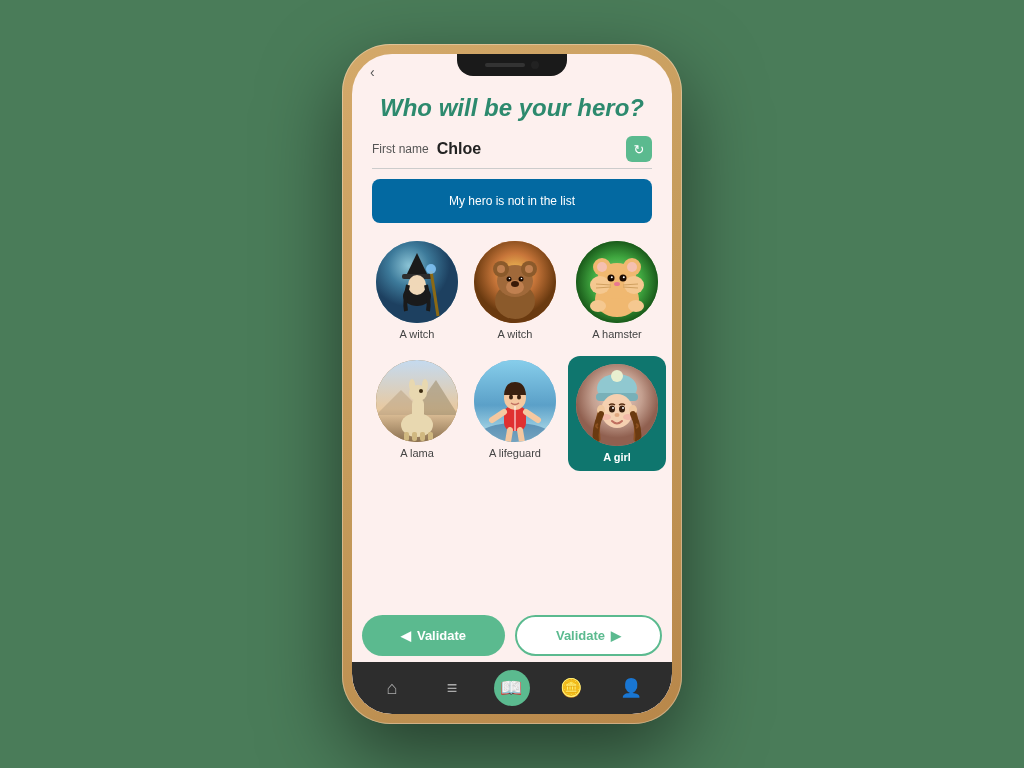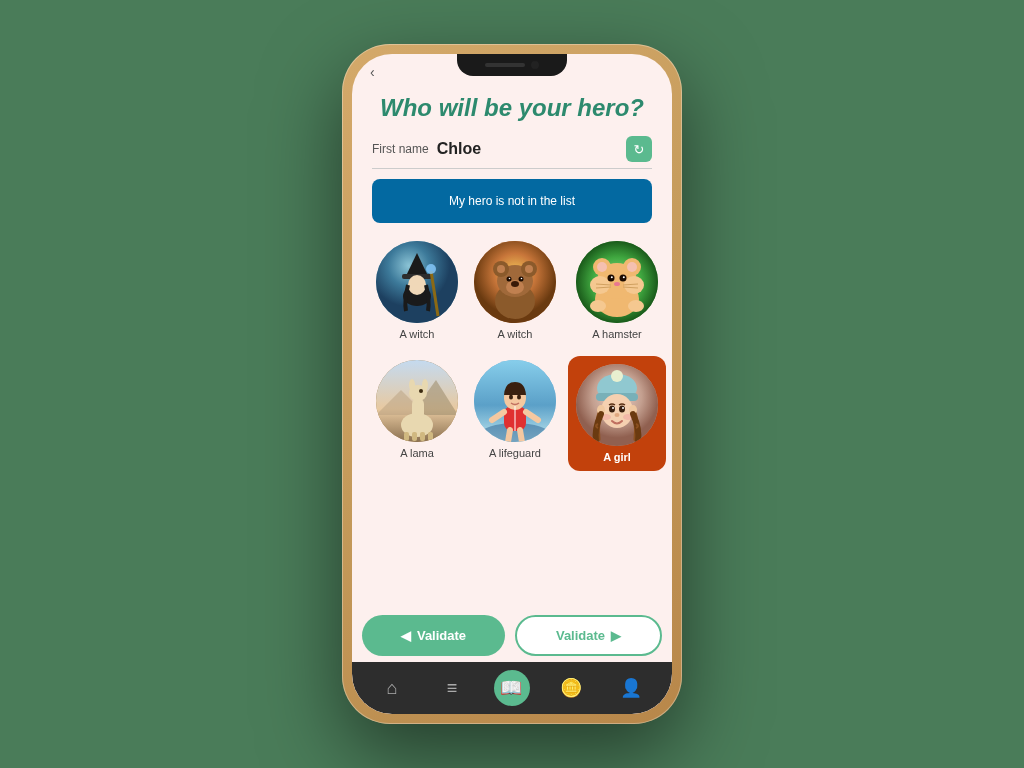--- a/index.html
+++ b/index.html
@@ -512,21 +512,21 @@
                 <line x1="46" y1="70" x2="48" y2="82" stroke="#f5c8a0" stroke-width="6" stroke-linecap="round"></line>
 
                 <line x1="41" y1="46" x2="41" y2="71" stroke="white" stroke-width="2" opacity="0.5"></line>
               </svg>
             </div>
             <span class="hero-label">A lifeguard</span>
           </div>
         </div>
 
         <div class="hero-item selected">
-          <div class="hero-card" style="background:#c2410c; border-radius:12px; padding:8px;">
+          <div class="hero-card" style="background:#0f766e; border-radius:12px; padding:8px;">
             <div class="hero-circle hero-girl">
               <svg class="hero-svg" viewBox="0 0 82 82" xmlns="http://www.w3.org/2000/svg">
                 <defs>
                   <radialGradient id="girlbg" cx="50%" cy="40%">
                     <stop offset="0%" stop-color="#e8d0c8"></stop>
                     <stop offset="60%" stop-color="#c4a090"></stop>
                     <stop offset="100%" stop-color="#906050"></stop>
                   </radialGradient>
                 </defs>
                 <rect width="82" height="82" fill="url(#girlbg)"></rect>

